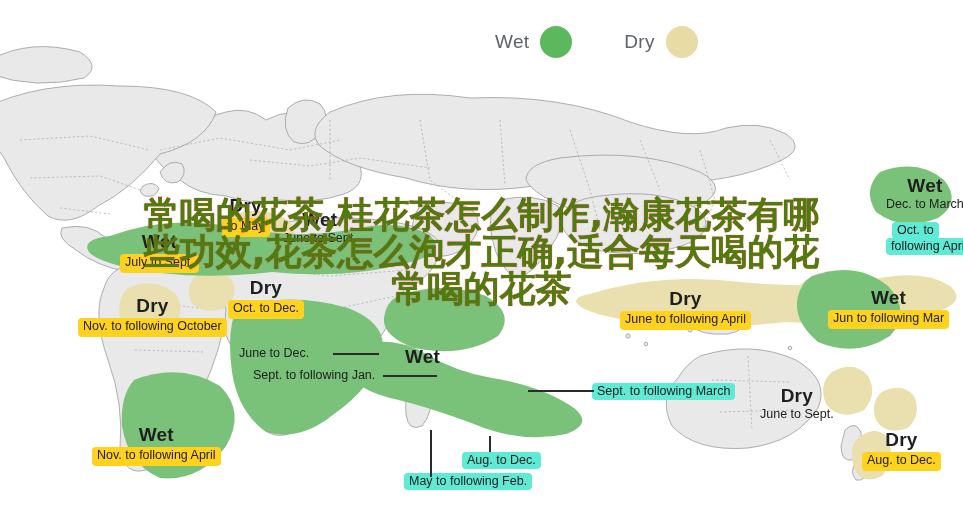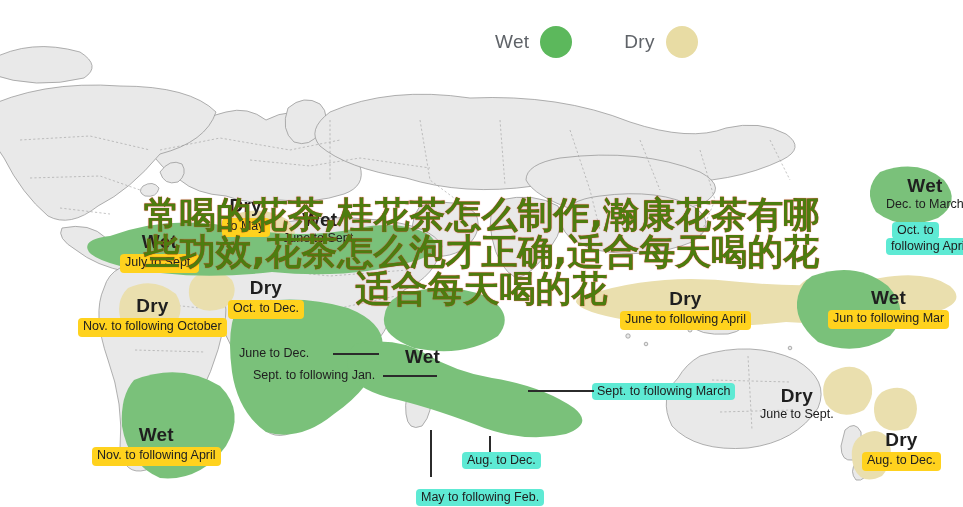--- a/index.html
+++ b/index.html
@@ -261,31 +261,31 @@
   <div class="callout" style="left:592px; top:383px;">
     <span class="hl">Sept. to following March</span>
   </div>
   <div class="leader h" style="left:528px; top:390px; width:66px;"></div>
 
   <div class="callout" style="left:462px; top:452px;">
     <span class="hl">Aug. to Dec.</span>
   </div>
   <div class="leader v" style="left:489px; top:436px; height:16px;"></div>
 
-  <div class="callout" style="left:404px; top:489px;margin-left:12px;">
+  <div class="callout" style="left:404px; top:473px;">
     <span class="hl">May to following Feb.</span>
   </div>
   <div class="leader v" style="left:430px; top:430px; height:47px;"></div>
 
   <div class="callout" style="left:892px; top:222px;">
     <span class="hl">Oct. to</span>
   </div>
   <div class="callout" style="left:886px; top:238px;">
     <span class="hl">following April</span>
   </div>
 
   <div id="headline">
     <div>常喝的花茶,桂花茶怎么制作,瀚康花茶有哪</div>
     <div>些功效,花茶怎么泡才正确,适合每天喝的花</div>
-    <div>适合每天喝的花</div>
+    <div>常喝的花茶</div>
   </div>
 
 </div>
 
 </body></html>

